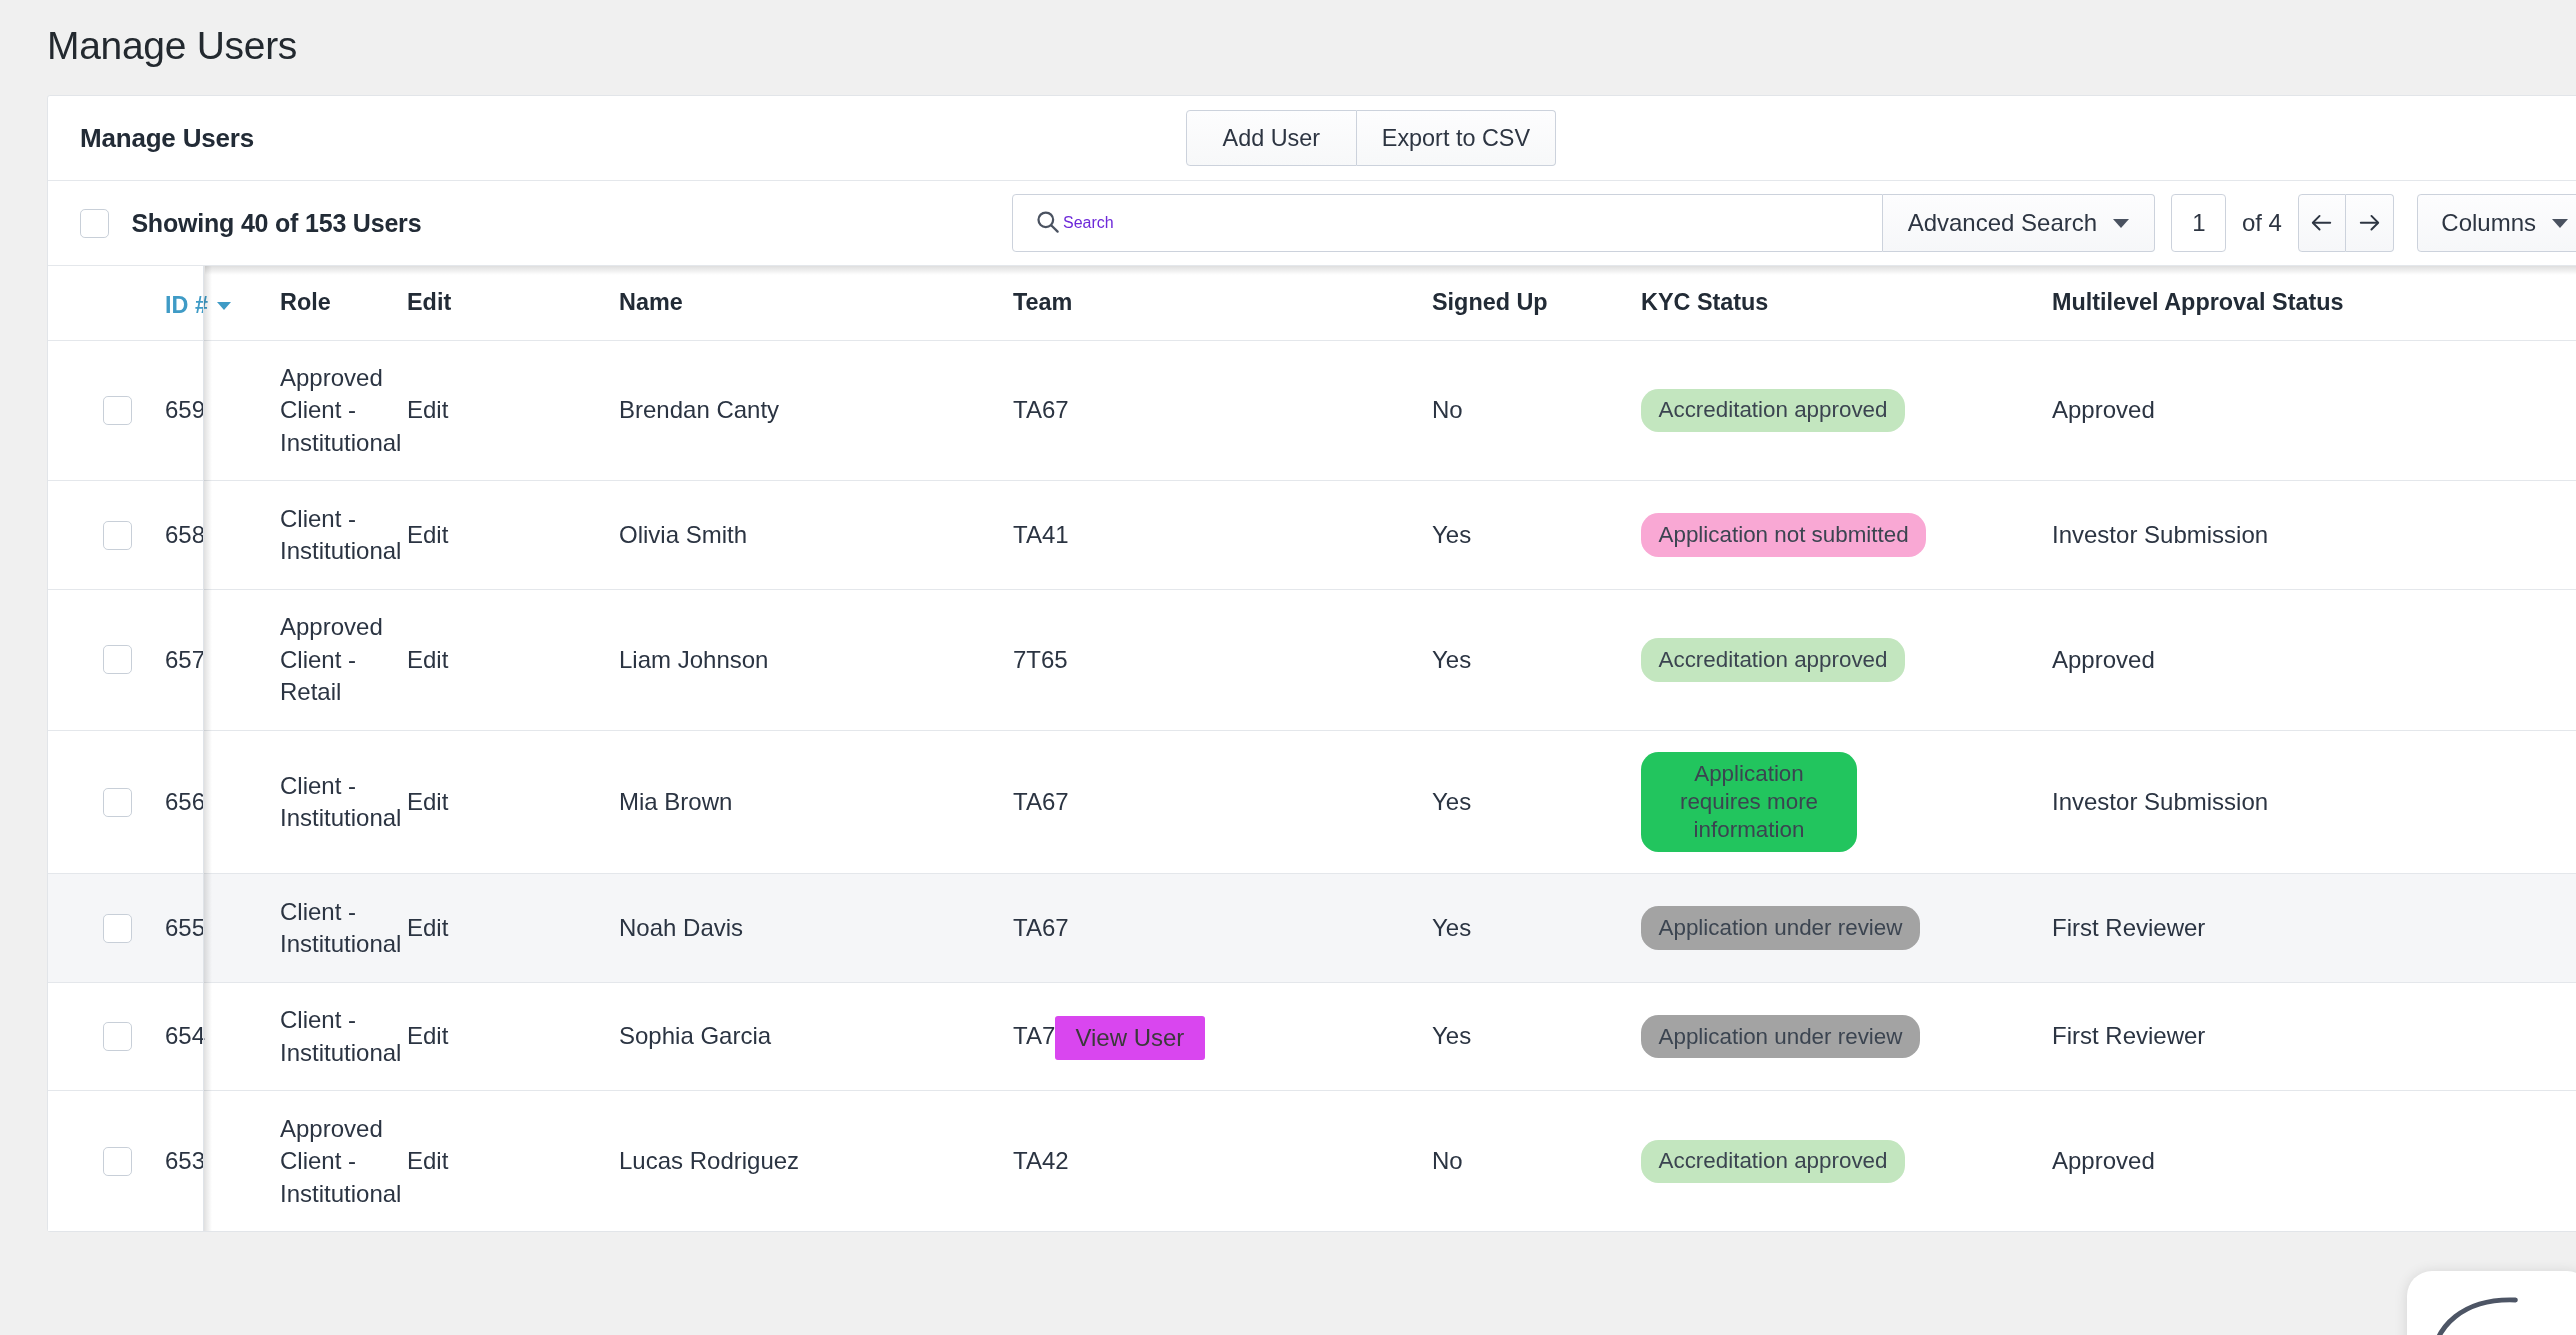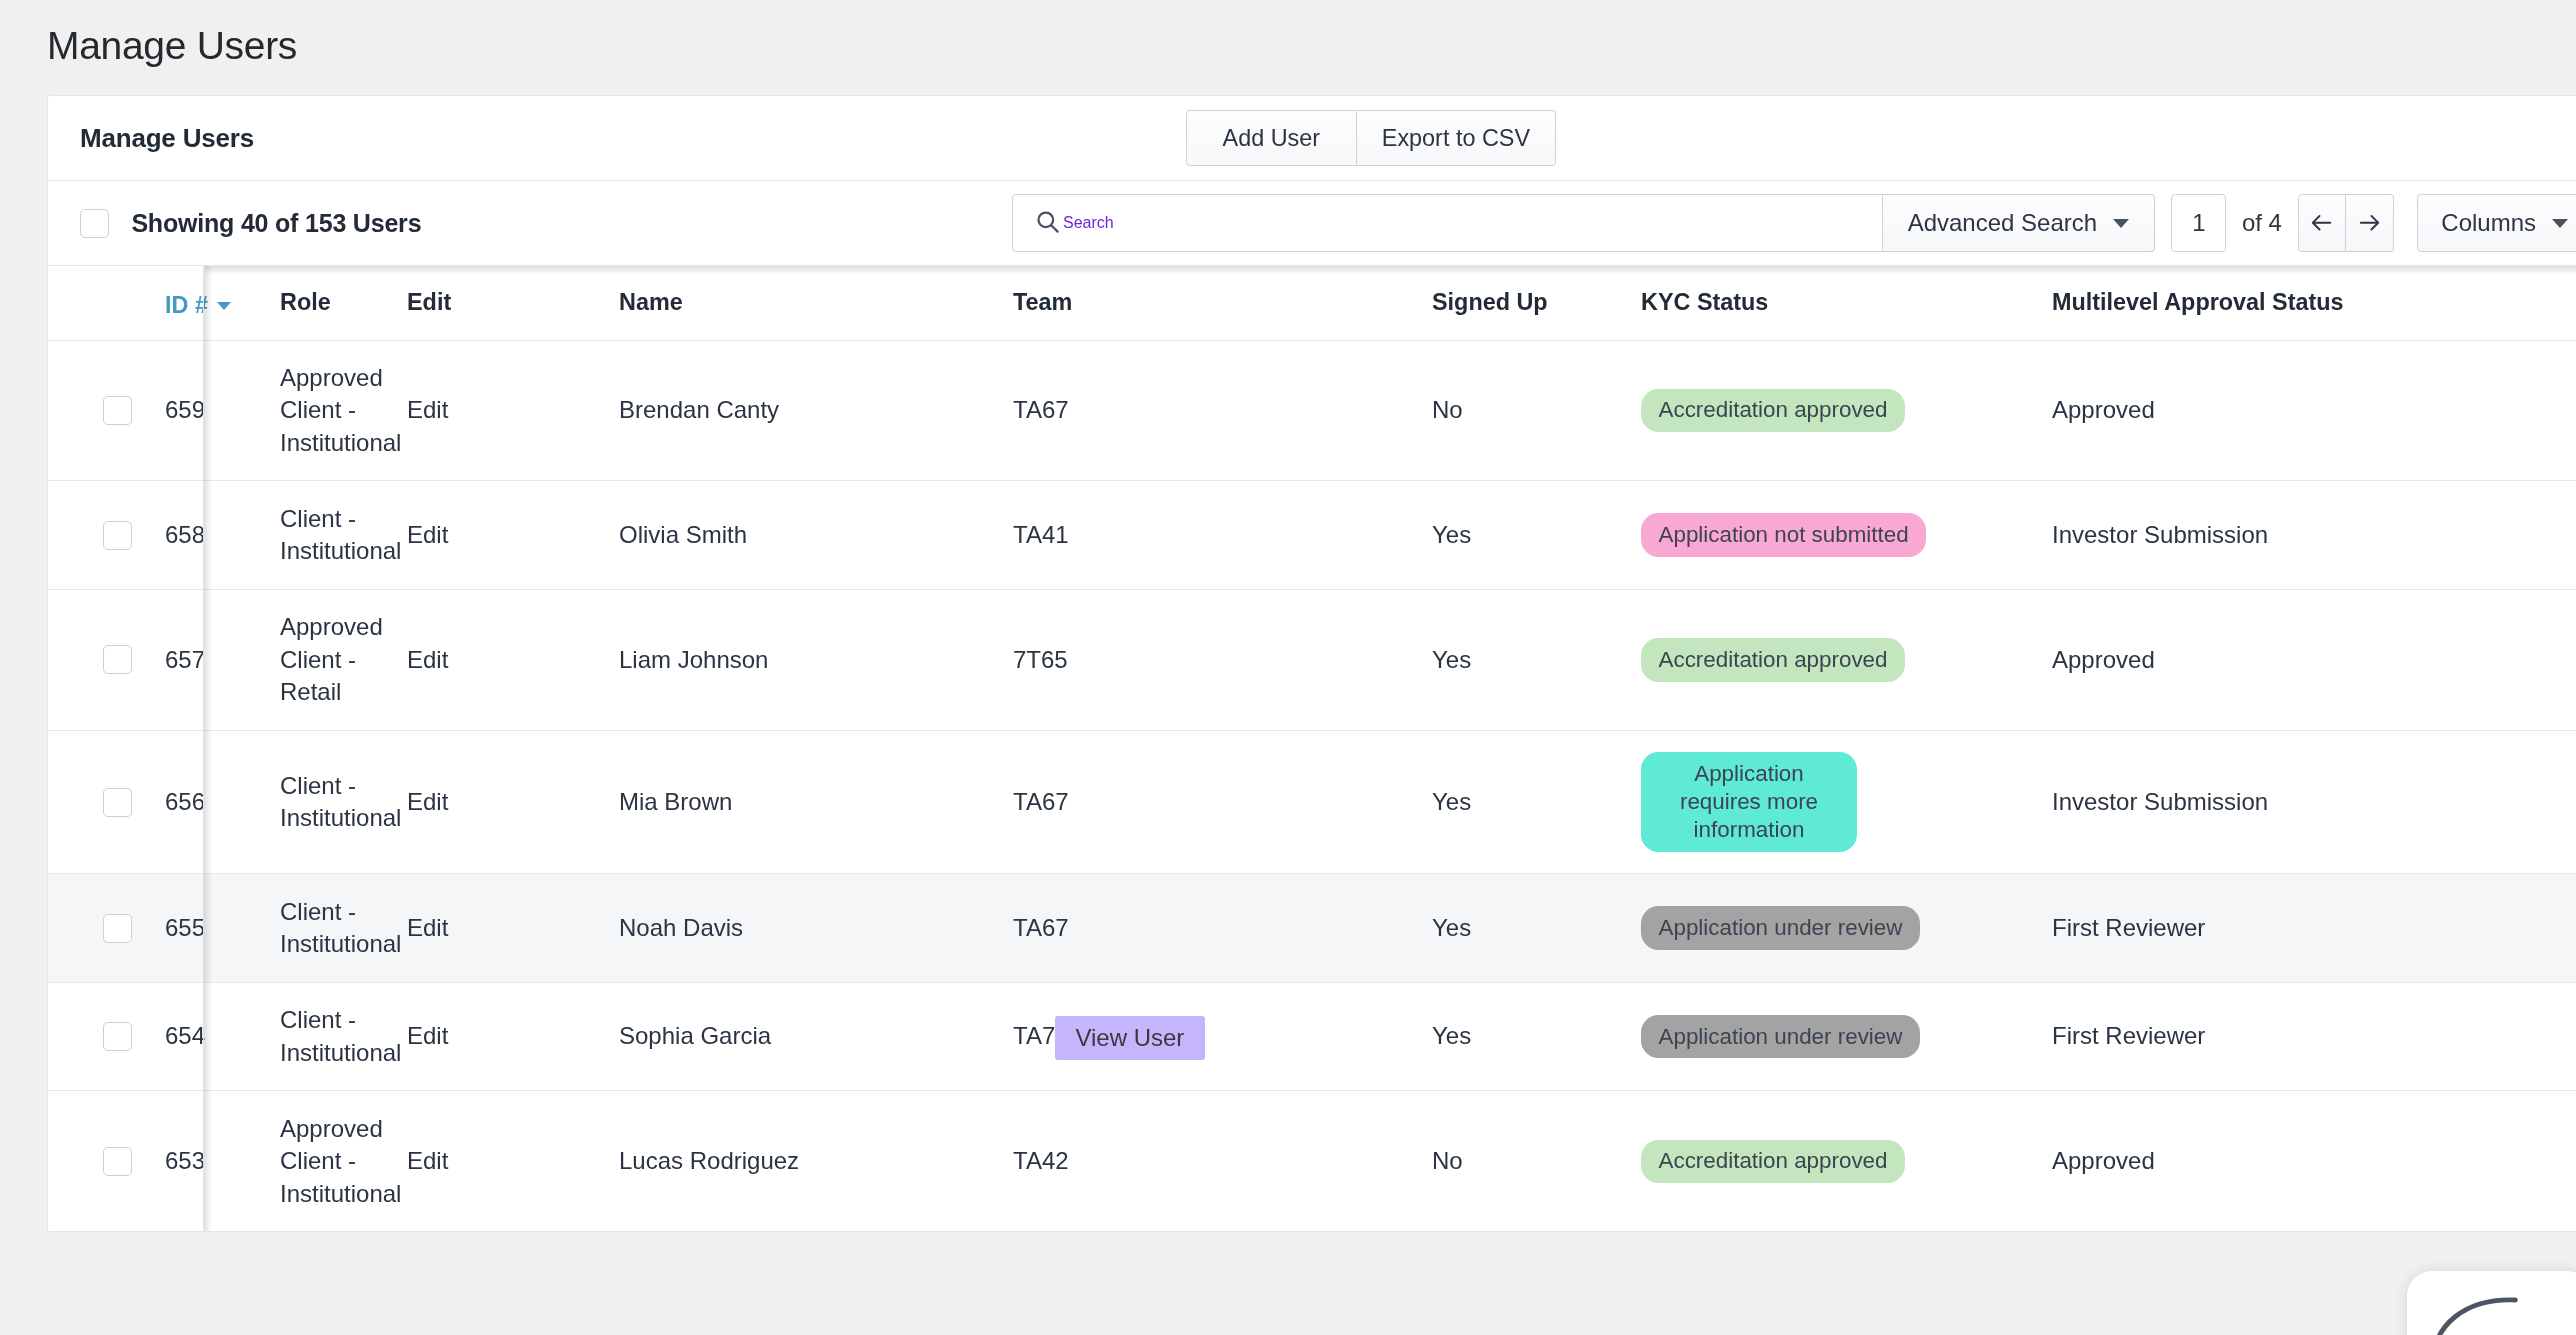--- a/index.html
+++ b/index.html
@@ -294,30 +294,30 @@
     display: inline-block;
     border-radius: 17.5px;
     padding: 7.8px 17.5px;
     font-size: 22.4px;
     line-height: 1.25;
     color: #3b4450;
     text-align: center;
   }
   .badge-green { background: #c3e6bf; }
   .badge-gray  { background: #f9a8d4; }
-  .badge-pink  { background: #5eead4; }
+  .badge-pink  { background: #22c55e; }
   .badge-yellow{ background: #a3a3a3; }
   .badge-wide  { width: 216px; }
 
   
   .tooltip {
     position: absolute;
     left: 1055px;
     top: 1016px;
-    background: #c4b5fd;
+    background: #d946ef;
     color: #3a3a3a;
     font-size: 24px;
     padding: 7.8px 20.4px;
     border-radius: 2.9px;
     z-index: 20;
     white-space: nowrap;
   }
 
   
   .chat-widget {

